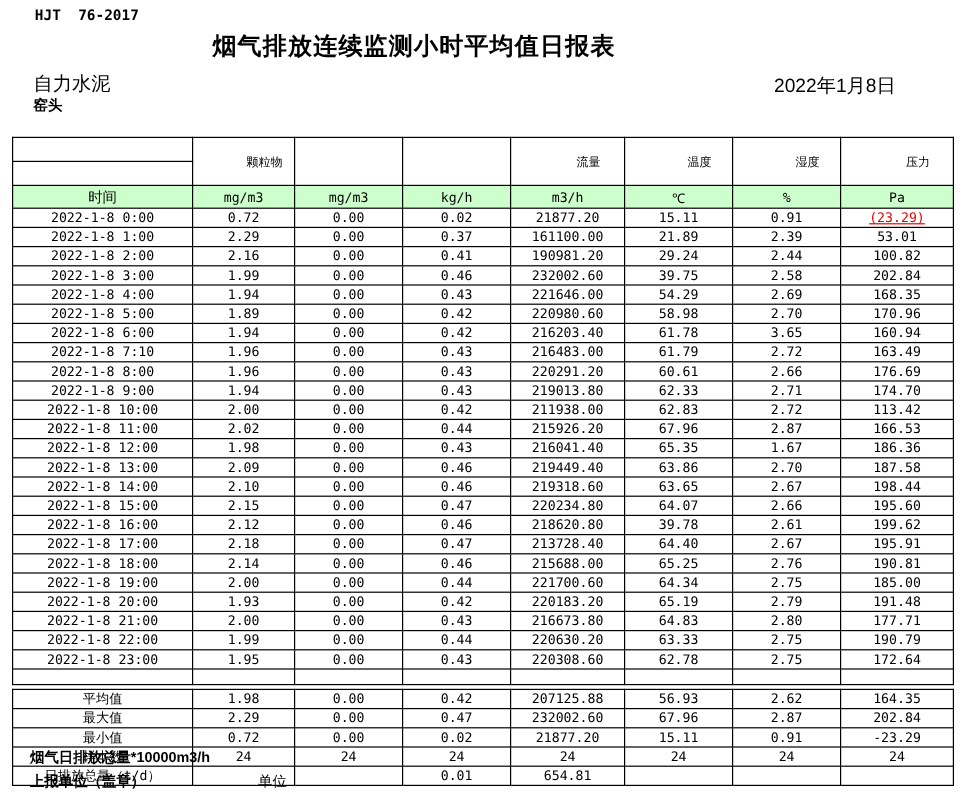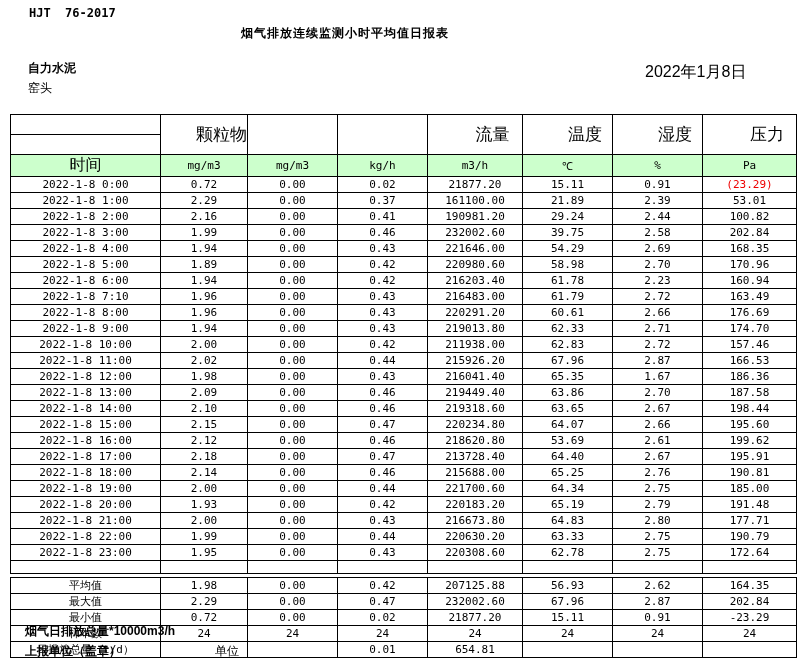--- a/index.html
+++ b/index.html
@@ -2,39 +2,39 @@
 <html><head>
 <meta charset="utf-8">
 <style>
   html,body{margin:0;padding:0;}
   body{
     width:806px;height:660px;position:relative;background:#ffffff;
     font-family:"Liberation Sans", sans-serif;color:#000;
   }
   .abs{position:absolute;padding-left:15px;}
   .doc-code{left:14px;top:6px;font:bold 12px "DejaVu Sans Mono", monospace;white-space:pre;}
-  .title{left:0;top:25px;width:660px;text-align:center;font-size:12px;font-weight:bold;letter-spacing:1px;}
-  .company{left:13px;top:60px;font-size:12px;font-weight:bold;}
-  .location{left:13px;top:80px;font-size:12px;font-weight:normal;}
+  .title{left:0;top:25px;width:660px;text-align:center;font-size:20px;font-weight:bold;letter-spacing:1px;}
+  .company{left:13px;top:60px;font-size:16px;font-weight:normal;}
+  .location{left:13px;top:80px;font-size:12px;font-weight:bold;}
   .date{left:630px;top:62px;font-size:16px;}
   table.report{
     position:absolute;left:10px;top:114px;border-collapse:collapse;table-layout:fixed;
     font:11px "DejaVu Sans Mono", monospace;
   }
   table.report td{
     border:1px solid #000;text-align:center;vertical-align:middle;
     padding:0;height:15px;overflow:hidden;white-space:nowrap;
   }
-  tr.h-row td{height:19px;font-size:17px;font-family:"Liberation Sans", sans-serif;padding-left:35px;}
+  tr.h-row td{height:19px;font-size:10px;font-family:"Liberation Sans", sans-serif;padding-left:35px;}
   tr.u-row td{height:18px;background:#ccffcc;}
-  tr.u-row td.c-first{font-size:16px;}
+  tr.u-row td.c-first{font-size:12px;}
   tr.e-row td{height:12px;}
   tr.gap-row td{border:none;height:3px;background:#fff;}
   tr.s-row td{height:15px;}
-  td.neg-red{color:#ee0000;}
+  td.neg-red{color:#ee0000;text-decoration:underline;}
   .foot1{left:10px;top:623px;font-size:12px;font-weight:bold;}
   .foot2{left:10px;top:643px;font-size:12px;font-weight:bold;}
   .foot3{left:200px;top:643px;font-size:12px;font-weight:normal;}
 </style>
 </head>
 <body>
 
 <div class="abs doc-code">HJT  76-2017</div>
 <div class="abs title">烟气排放连续监测小时平均值日报表</div>
 <div class="abs company">自力水泥</div>
@@ -136,21 +136,21 @@
         <td>2.70</td>
         <td>170.96</td>
       </tr>
       <tr class="d-row">
         <td>2022-1-8 6:00</td>
         <td>1.94</td>
         <td>0.00</td>
         <td>0.42</td>
         <td>216203.40</td>
         <td>61.78</td>
-        <td>2.23</td>
+        <td>3.65</td>
         <td>160.94</td>
       </tr>
       <tr class="d-row">
         <td>2022-1-8 7:10</td>
         <td>1.96</td>
         <td>0.00</td>
         <td>0.43</td>
         <td>216483.00</td>
         <td>61.79</td>
         <td>2.72</td>
@@ -177,21 +177,21 @@
         <td>174.70</td>
       </tr>
       <tr class="d-row">
         <td>2022-1-8 10:00</td>
         <td>2.00</td>
         <td>0.00</td>
         <td>0.42</td>
         <td>211938.00</td>
         <td>62.83</td>
         <td>2.72</td>
-        <td>157.46</td>
+        <td>113.42</td>
       </tr>
       <tr class="d-row">
         <td>2022-1-8 11:00</td>
         <td>2.02</td>
         <td>0.00</td>
         <td>0.44</td>
         <td>215926.20</td>
         <td>67.96</td>
         <td>2.87</td>
         <td>166.53</td>
@@ -235,21 +235,21 @@
         <td>64.07</td>
         <td>2.66</td>
         <td>195.60</td>
       </tr>
       <tr class="d-row">
         <td>2022-1-8 16:00</td>
         <td>2.12</td>
         <td>0.00</td>
         <td>0.46</td>
         <td>218620.80</td>
-        <td>53.69</td>
+        <td>39.78</td>
         <td>2.61</td>
         <td>199.62</td>
       </tr>
       <tr class="d-row">
         <td>2022-1-8 17:00</td>
         <td>2.18</td>
         <td>0.00</td>
         <td>0.47</td>
         <td>213728.40</td>
         <td>64.40</td>

